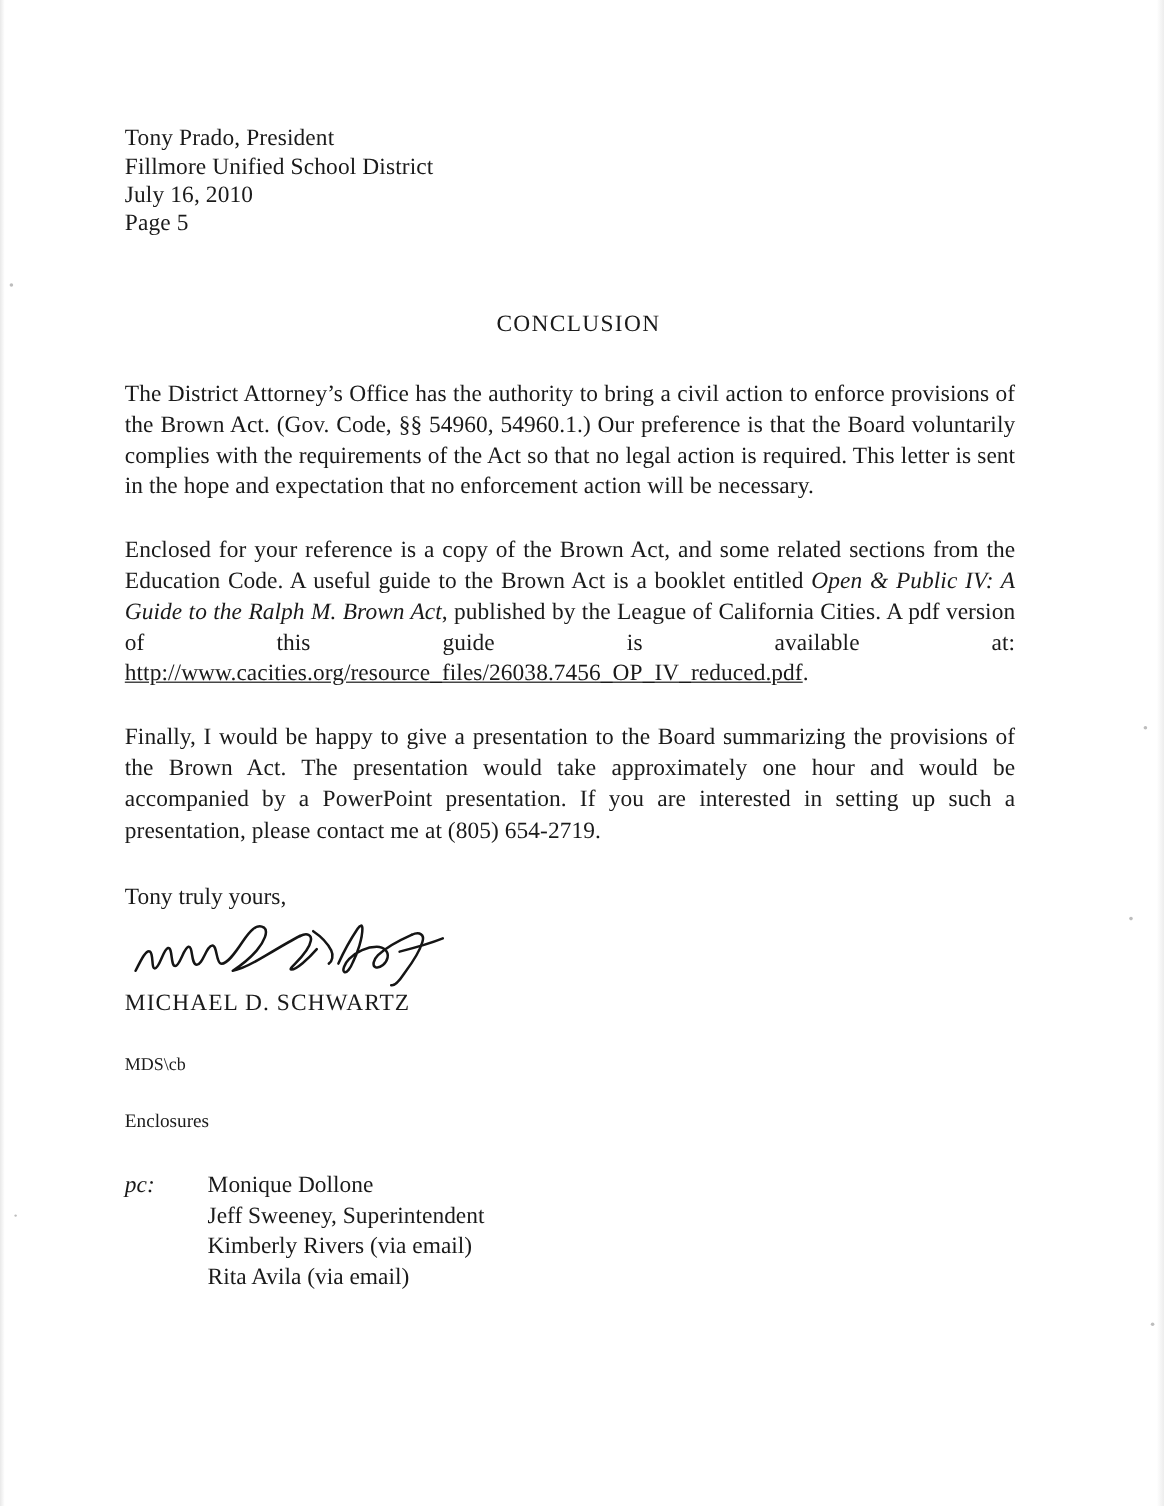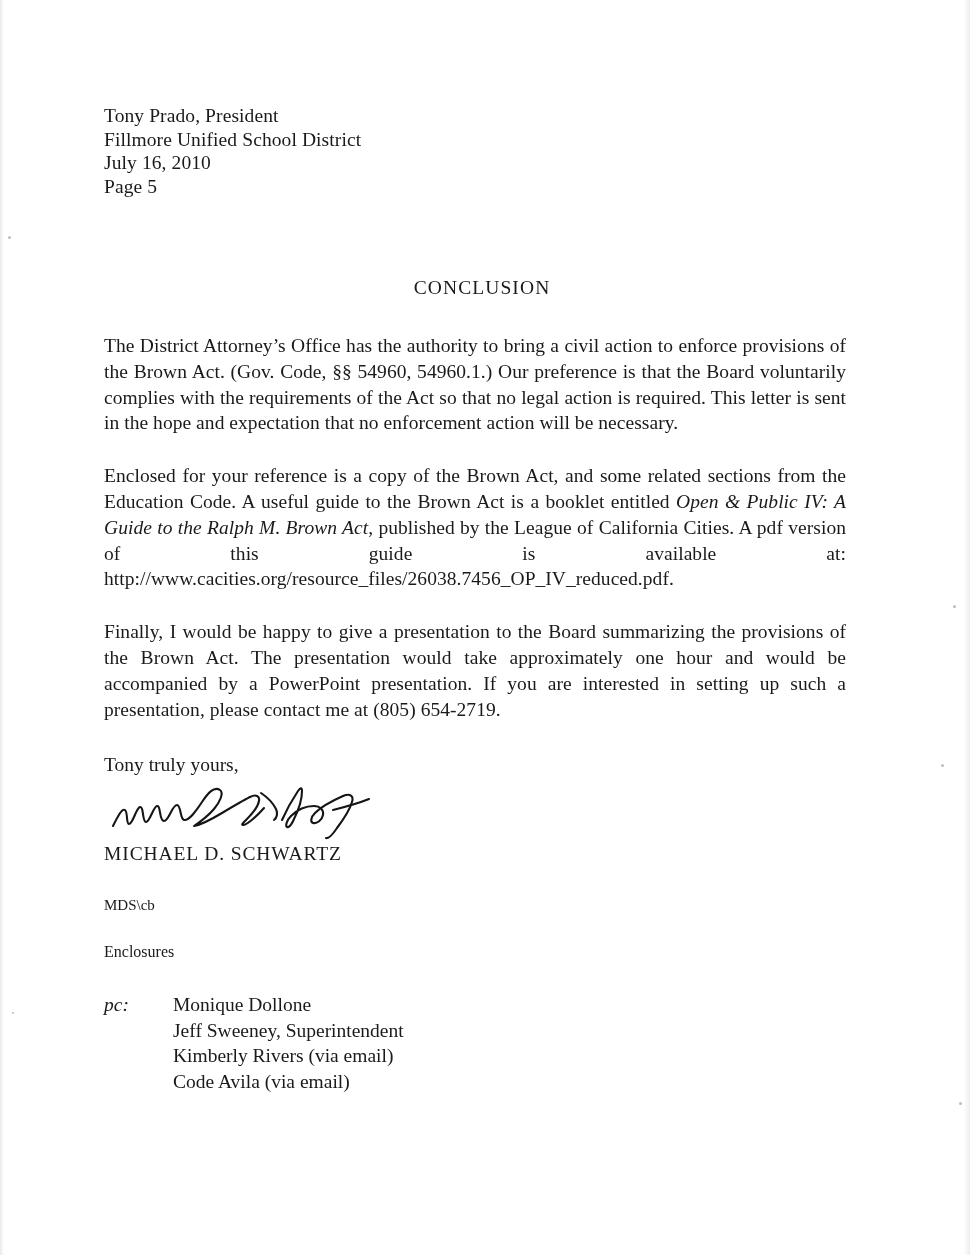--- a/index.html
+++ b/index.html
@@ -43,36 +43,37 @@
     font-size: 19.5px;
     line-height: 23.5px;
     letter-spacing: 0.1px;
   }
   .letterhead div { white-space: nowrap; }
 
   .section-title {
     text-align: center;
     font-size: 19.5px;
     letter-spacing: 1.1px;
-    margin-top: 79px;
+    margin-top: 62px;
     margin-left: 14px;
   }
   p.body-par {
     font-size: 19.5px;
     line-height: 25.8px;
     text-align: justify;
     text-justify: inter-word;
     margin: 0;
     letter-spacing: 0.05px;
   }
   .gap-1 { height: 34px; }
   .gap-2 { height: 27px; }
   .gap-3 { height: 27px; }
   .ital { font-style: italic; }
   .lnk {
+    text-decoration: underline;
   }
   .closing {
     margin-top: 30px;
     font-size: 19.5px;
     line-height: 25.8px;
   }
   .signature {
     position: relative;
     height: 62px;
     width: 340px;
@@ -163,18 +164,18 @@
     <div class="initials">MDS\cb</div>
 
     <div class="enclosures">Enclosures</div>
 
     <div class="cc-block">
       <div class="cc-label">pc:</div>
       <div class="cc-names">
         <div>Monique Dollone</div>
         <div>Jeff Sweeney, Superintendent</div>
         <div>Kimberly Rivers (via email)</div>
-        <div>Code Avila (via email)</div>
+        <div>Rita Avila (via email)</div>
       </div>
     </div>
 
   </div>
 </div>
 
 </body></html>

